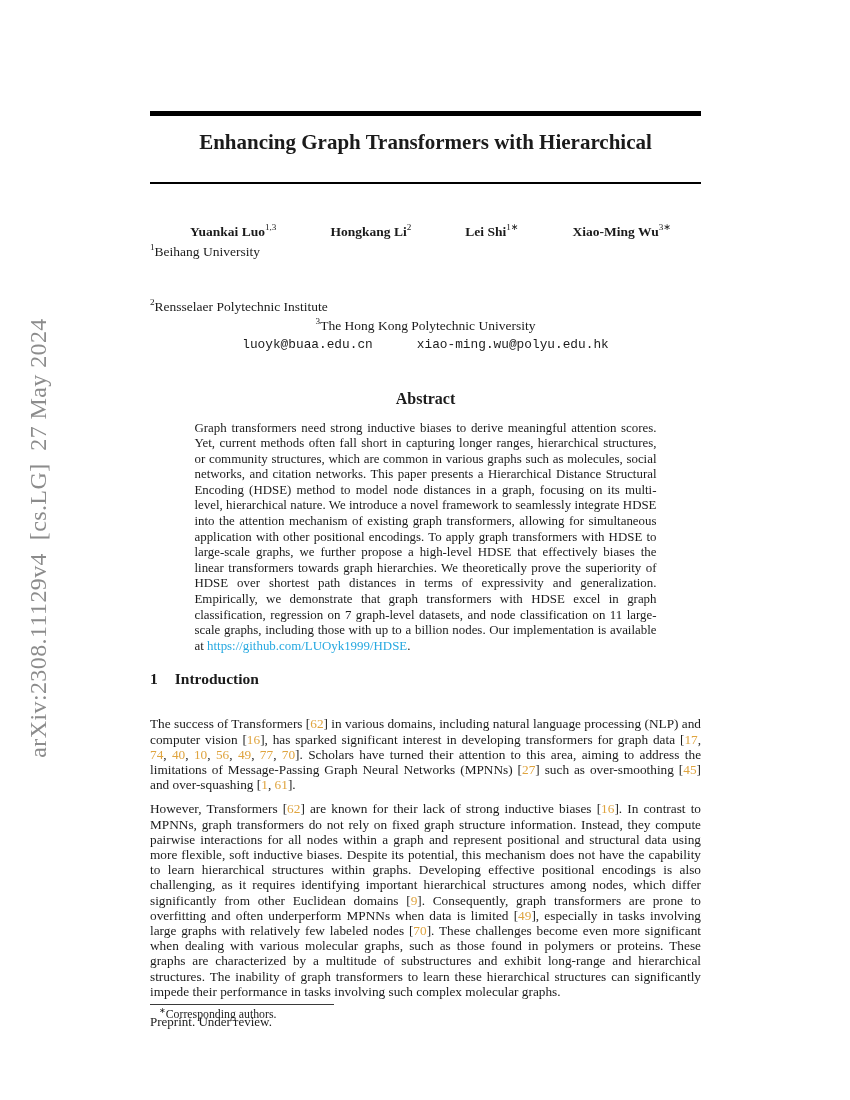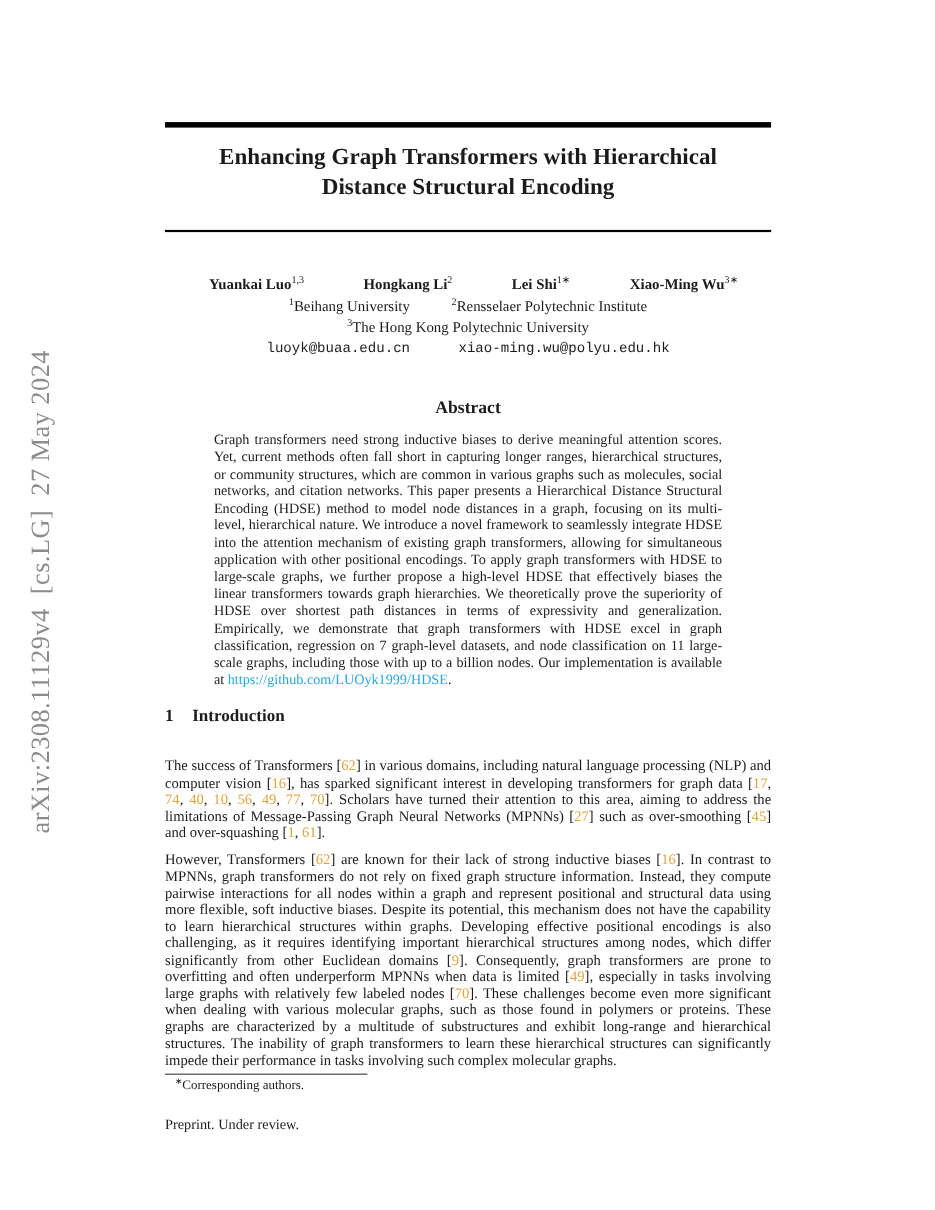--- a/index.html
+++ b/index.html
@@ -17,21 +17,21 @@
   .content { position:absolute; left:150px; top:0; width:551px; }
   .rule-thick { margin-top:111px; height:5px; background:#000; }
   .rule-thin  { margin-top:26px; height:1.5px; background:#000; }
   .title { margin-top:13px; text-align:center; font-weight:bold; font-size:21px; line-height:27px; }
   .authors {
     margin-top:39px; display:flex; justify-content:space-between;
     padding:0 30px 0 40px; font-weight:bold; font-size:13.5px; line-height:17px;
   }
   sup { font-size:68%; vertical-align:super; line-height:0;margin-top:29px; }
   .authors sup { font-weight:normal; }
-  .affil-row1 { margin-top:3px; display:flex; justify-content:center; gap:38px; font-size:13.5px; line-height:17px; }
+  .affil-row1 { margin-top:3px; display:flex; justify-content:center; gap:38px; font-size:13.5px; line-height:17px;flex-direction:column; }
   .affil-row2 { margin-top:2px; text-align:center; font-size:13.5px; line-height:17px; }
   .emails {
     margin-top:3px; display:flex; justify-content:center; gap:44px;
     font-family:"Liberation Mono", monospace; font-size:12.8px; line-height:16px;align-items:center;
   }
   .abstract-head { margin-top:36px; text-align:center; font-weight:bold; font-size:16px; line-height:20px; }
   .abstract-body {
     margin:12px auto 0 auto; width:462px; text-align:justify;
     font-size:12.9px; line-height:15.6px;
   }
@@ -51,21 +51,20 @@
 <div class="page">
 
   <div class="watermark">arXiv:2308.11129v4  [cs.LG]  27 May 2024</div>
 
   <div class="content">
 
     <div class="rule-thick"></div>
 
     <div class="title">
       <div>Enhancing Graph Transformers with Hierarchical</div>
-      <div>Distance Structural Encoding</div>
     </div>
 
     <div class="rule-thin"></div>
 
     <div class="authors">
       <span><span>Yuankai Luo</span><sup>1,3</sup></span>
       <span><span>Hongkang Li</span><sup>2</sup></span>
       <span><span>Lei Shi</span><sup>1∗</sup></span>
       <span><span>Xiao-Ming Wu</span><sup>3∗</sup></span>
     </div>

